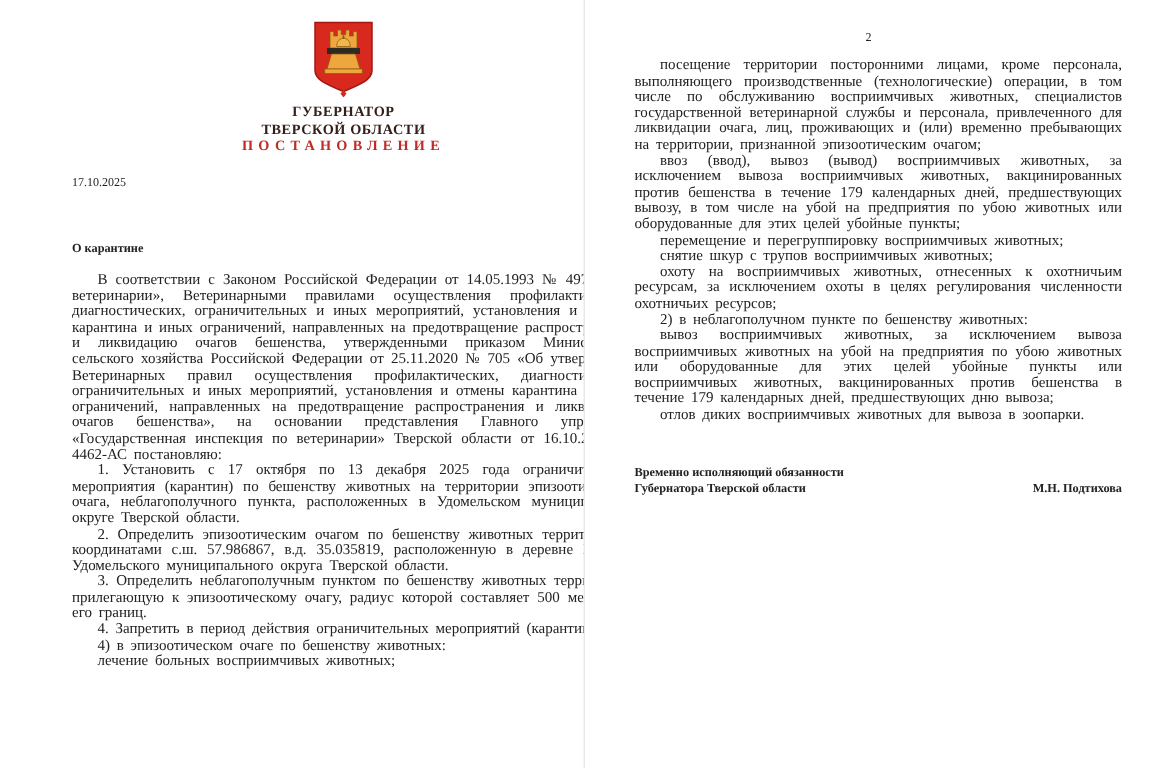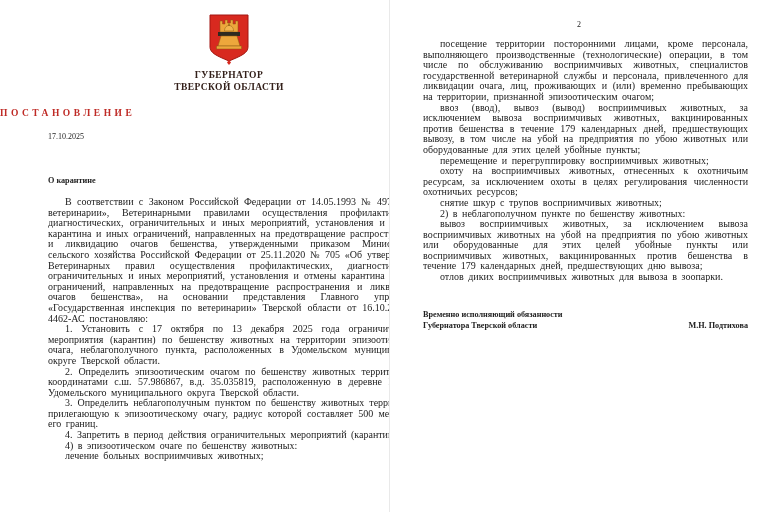--- a/index.html
+++ b/index.html
@@ -20,23 +20,22 @@
   }
 
   
   .emblem-wrap { margin: 13px auto 5px auto; width: 44px; height: 52px; }
   .org-title {
     text-align: center; font-weight: bold; color: #33201a;
     font-size: 9.5px; line-height: 11.5px; letter-spacing: 0.4px;
     margin-top: 4px;
   }
   .doc-type {
-    font-weight: bold; color: #bf2b26;
+    text-align: center; font-weight: bold; color: #bf2b26;
     font-size: 9.5px; letter-spacing: 3.5px;
-    margin-top: 15px;
   }
   .meta-row {
     display: flex; justify-content: space-between;
     margin: 14px 36px 0 48px;
     font-size: 8px;
     gap: 40px;
   }
   .city-line { text-align: right; font-size: 8px; margin-top: 3px; margin-left: 12px; }
   .subject { font-weight: bold; font-size: 8.2px; margin: 23px 36px 0 48px; }
 
@@ -111,22 +110,22 @@
 <div class="page-divider"></div>
 
 <div class="sheet sheet-2">
 
   <div class="page-num">2</div>
 
   <div class="body-block">
     <p>посещение территории посторонними лицами, кроме персонала, выполняющего производственные (технологические) операции, в том числе по обслуживанию восприимчивых животных, специалистов государственной ветеринарной службы и персонала, привлеченного для ликвидации очага, лиц, проживающих и (или) временно пребывающих на территории, признанной эпизоотическим очагом;</p>
     <p>ввоз (ввод), вывоз (вывод) восприимчивых животных, за исключением вывоза восприимчивых животных, вакцинированных против бешенства в течение 179 календарных дней, предшествующих вывозу, в том числе на убой на предприятия по убою животных или оборудованные для этих целей убойные пункты;</p>
     <p>перемещение и перегруппировку восприимчивых животных;</p>
+    <p>снятие шкур с трупов восприимчивых животных;</p>
     <p>охоту на восприимчивых животных, отнесенных к охотничьим ресурсам, за исключением охоты в целях регулирования численности охотничьих ресурсов;</p>
-    <p>снятие шкур с трупов восприимчивых животных;</p>
     <p>2) в неблагополучном пункте по бешенству животных:</p>
     <p>вывоз восприимчивых животных, за исключением вывоза восприимчивых животных на убой на предприятия по убою животных или оборудованные для этих целей убойные пункты или восприимчивых животных, вакцинированных против бешенства в течение 179 календарных дней, предшествующих дню вывоза;</p>
     <p>отлов диких восприимчивых животных для вывоза в зоопарки.</p>
   </div>
 
   <div class="signature">
     <div>
       <div>Временно исполняющий обязанности</div>
       <div>Губернатора Тверской области</div>
     </div>

